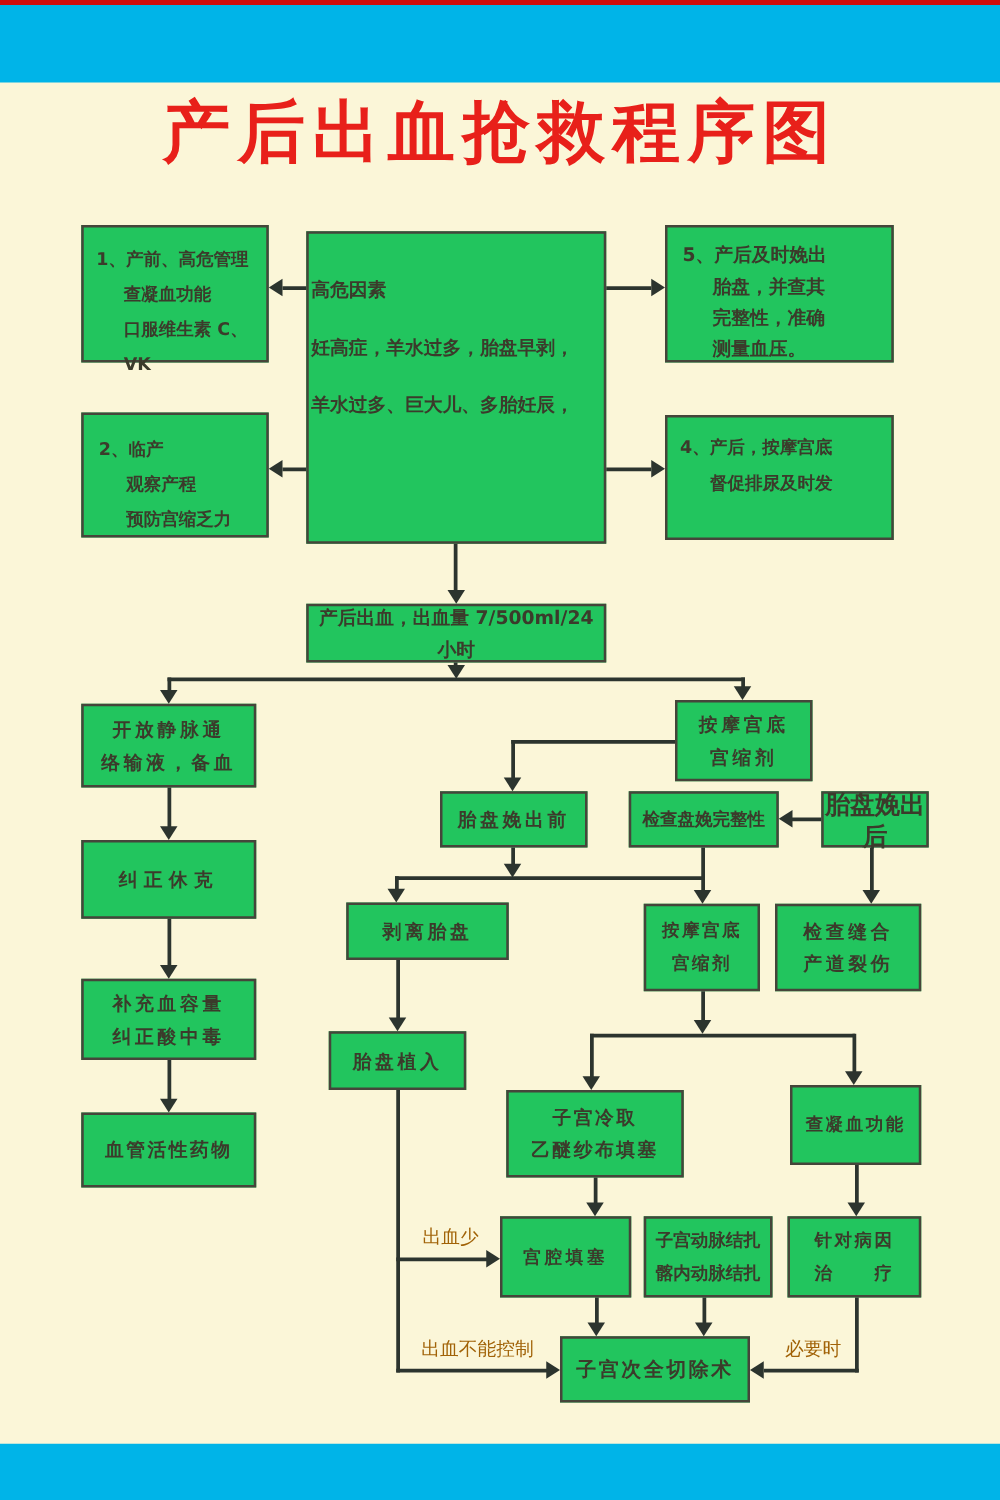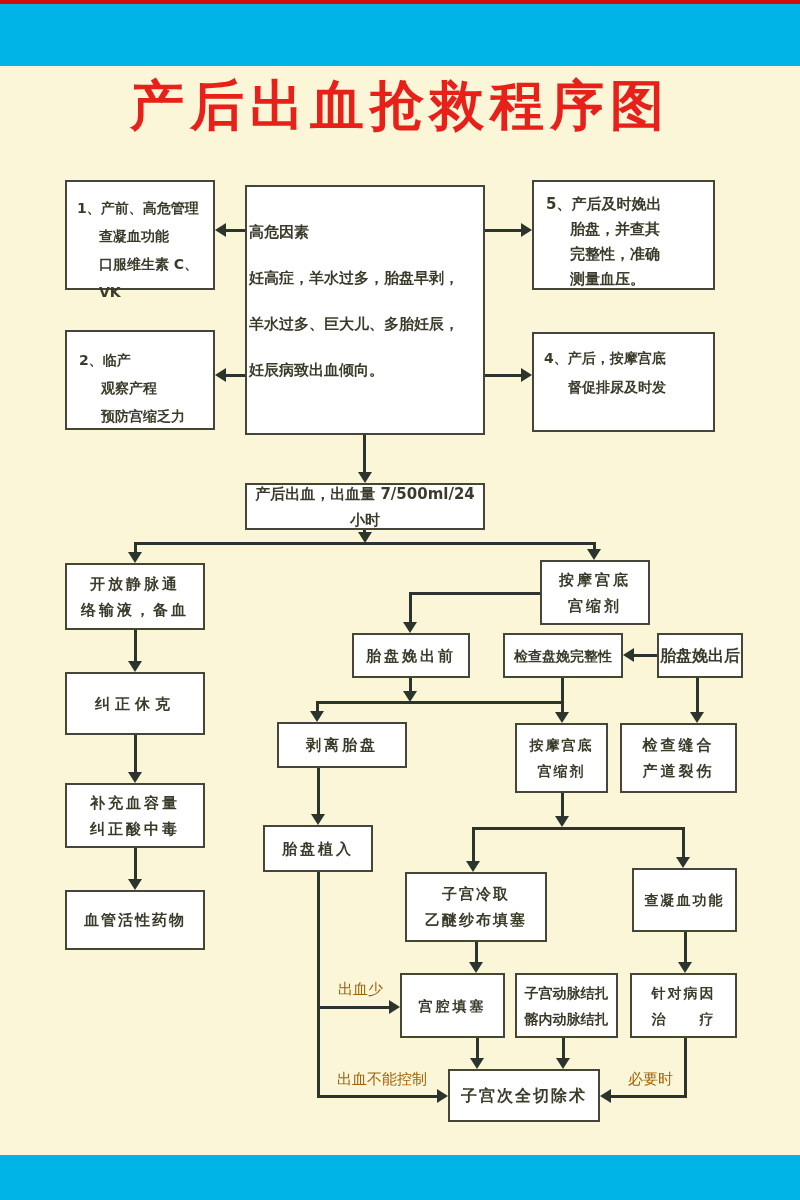--- a/index.html
+++ b/index.html
@@ -3,21 +3,21 @@
 <meta charset="utf-8">
 <style>
   *{box-sizing:border-box;margin:0;padding:0}
   html,body{width:800px;height:1200px}
   body{position:relative;background:#fbf6d8;font-family:"DejaVu Sans","Liberation Sans",sans-serif;overflow:hidden;color:#3b3b2b}
   .strip{position:absolute;left:0;width:800px}
   .strip-red{top:0;height:4px;background:#cf0d0d}
   .strip-top{top:4px;height:62px;background:#00b4e8}
   .strip-bottom{top:1155px;height:45px;background:#00b4e8}
   .title{position:absolute;top:70px;left:0;width:800px;text-align:center;font-size:54px;font-weight:bold;color:#e8201a;letter-spacing:6px}
-  .box{position:absolute;border:2px solid #45453a;background:#ffffff;font-weight:bold;font-size:15px;line-height:26px}
+  .box{position:absolute;border:2px solid #45453a;background:#22c55e;font-weight:bold;font-size:15px;line-height:26px}
   .box .ln{display:block}
   .ctr{display:flex;flex-direction:column;justify-content:center;align-items:center;text-align:center}
   .hline,.vline{position:absolute;background:#2c342e}
   .ah{position:absolute;width:0;height:0}
   .ah-down{border-left:7px solid transparent;border-right:7px solid transparent;border-top:11px solid #2c342e}
   .ah-left{border-top:7px solid transparent;border-bottom:7px solid transparent;border-right:11px solid #2c342e}
   .ah-right{border-top:7px solid transparent;border-bottom:7px solid transparent;border-left:11px solid #2c342e}
   .lbl{position:absolute;font-weight:normal;font-size:15px;color:#a16207;white-space:nowrap}
   .i22{margin-left:22px}.i24{margin-left:24px}.i30{margin-left:30px}
   .ls2{letter-spacing:2px}.ls3{letter-spacing:3px}.ls5{letter-spacing:5px}
@@ -34,21 +34,20 @@
 <div class="box" style="left:65px;top:180px;width:150px;height:110px;padding:12px 4px 0 10px;font-size:14px;line-height:28px">
   <span class="ln">1、产前、高危管理</span>
   <span class="ln i22">查凝血功能</span>
   <span class="ln i22">口服维生素 C、VK</span>
 </div>
 
 <div class="box" style="left:245px;top:185px;width:240px;height:250px;padding:22px 4px 0 2px;line-height:46px">
   <span class="ln">高危因素</span>
   <span class="ln">妊高症，羊水过多，胎盘早剥，</span>
   <span class="ln">羊水过多、巨大儿、多胎妊辰，</span>
-  <span class="ln">妊辰病致出血倾向。</span>
 </div>
 
 <div class="box" style="left:532px;top:180px;width:183px;height:110px;padding:10px 4px 0 12px;line-height:25px">
   <span class="ln">5、产后及时娩出</span>
   <span class="ln i24">胎盘，并查其</span>
   <span class="ln i24">完整性，准确</span>
   <span class="ln i24">测量血压。</span>
 </div>
 
 <div class="box" style="left:65px;top:330px;width:150px;height:100px;padding:14px 4px 0 12px;line-height:28px;font-size:14px">
@@ -90,21 +89,21 @@
 </div>
 
 <div class="box ctr ls3" style="left:352px;top:633px;width:118px;height:45px">
   <span class="ln">胎盘娩出前</span>
 </div>
 
 <div class="box ctr" style="left:503px;top:633px;width:120px;height:45px;font-size:14px">
   <span class="ln">检查盘娩完整性</span>
 </div>
 
-<div class="box ctr" style="left:657px;top:633px;width:86px;height:45px;font-size:16px">
+<div class="box ctr" style="left:657px;top:633px;width:86px;height:45px;font-size:20px">
   <span class="ln">胎盘娩出后</span>
 </div>
 
 <div class="box ctr ls3" style="left:277px;top:722px;width:130px;height:46px">
   <span class="ln">剥离胎盘</span>
 </div>
 
 <div class="box ctr ls2" style="left:515px;top:723px;width:93px;height:70px;font-size:14px">
   <span class="ln">按摩宫底</span>
   <span class="ln">宫缩剂</span>

